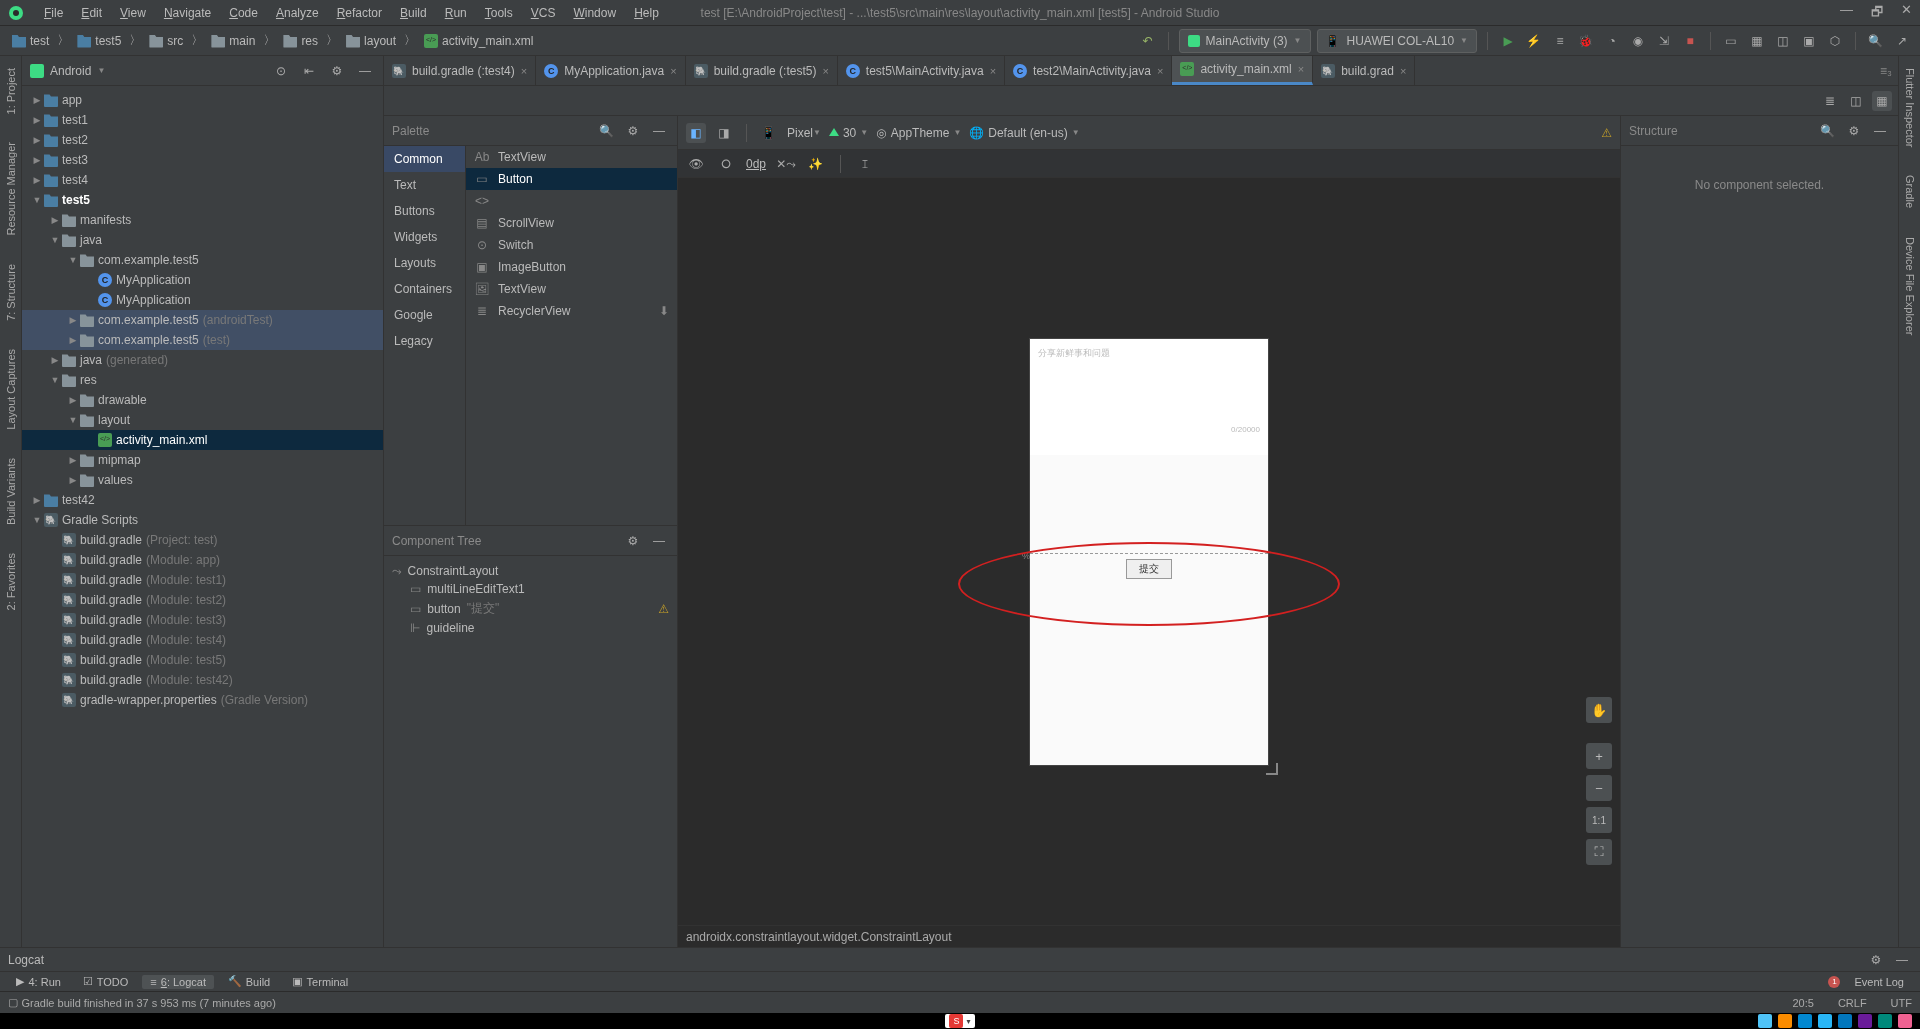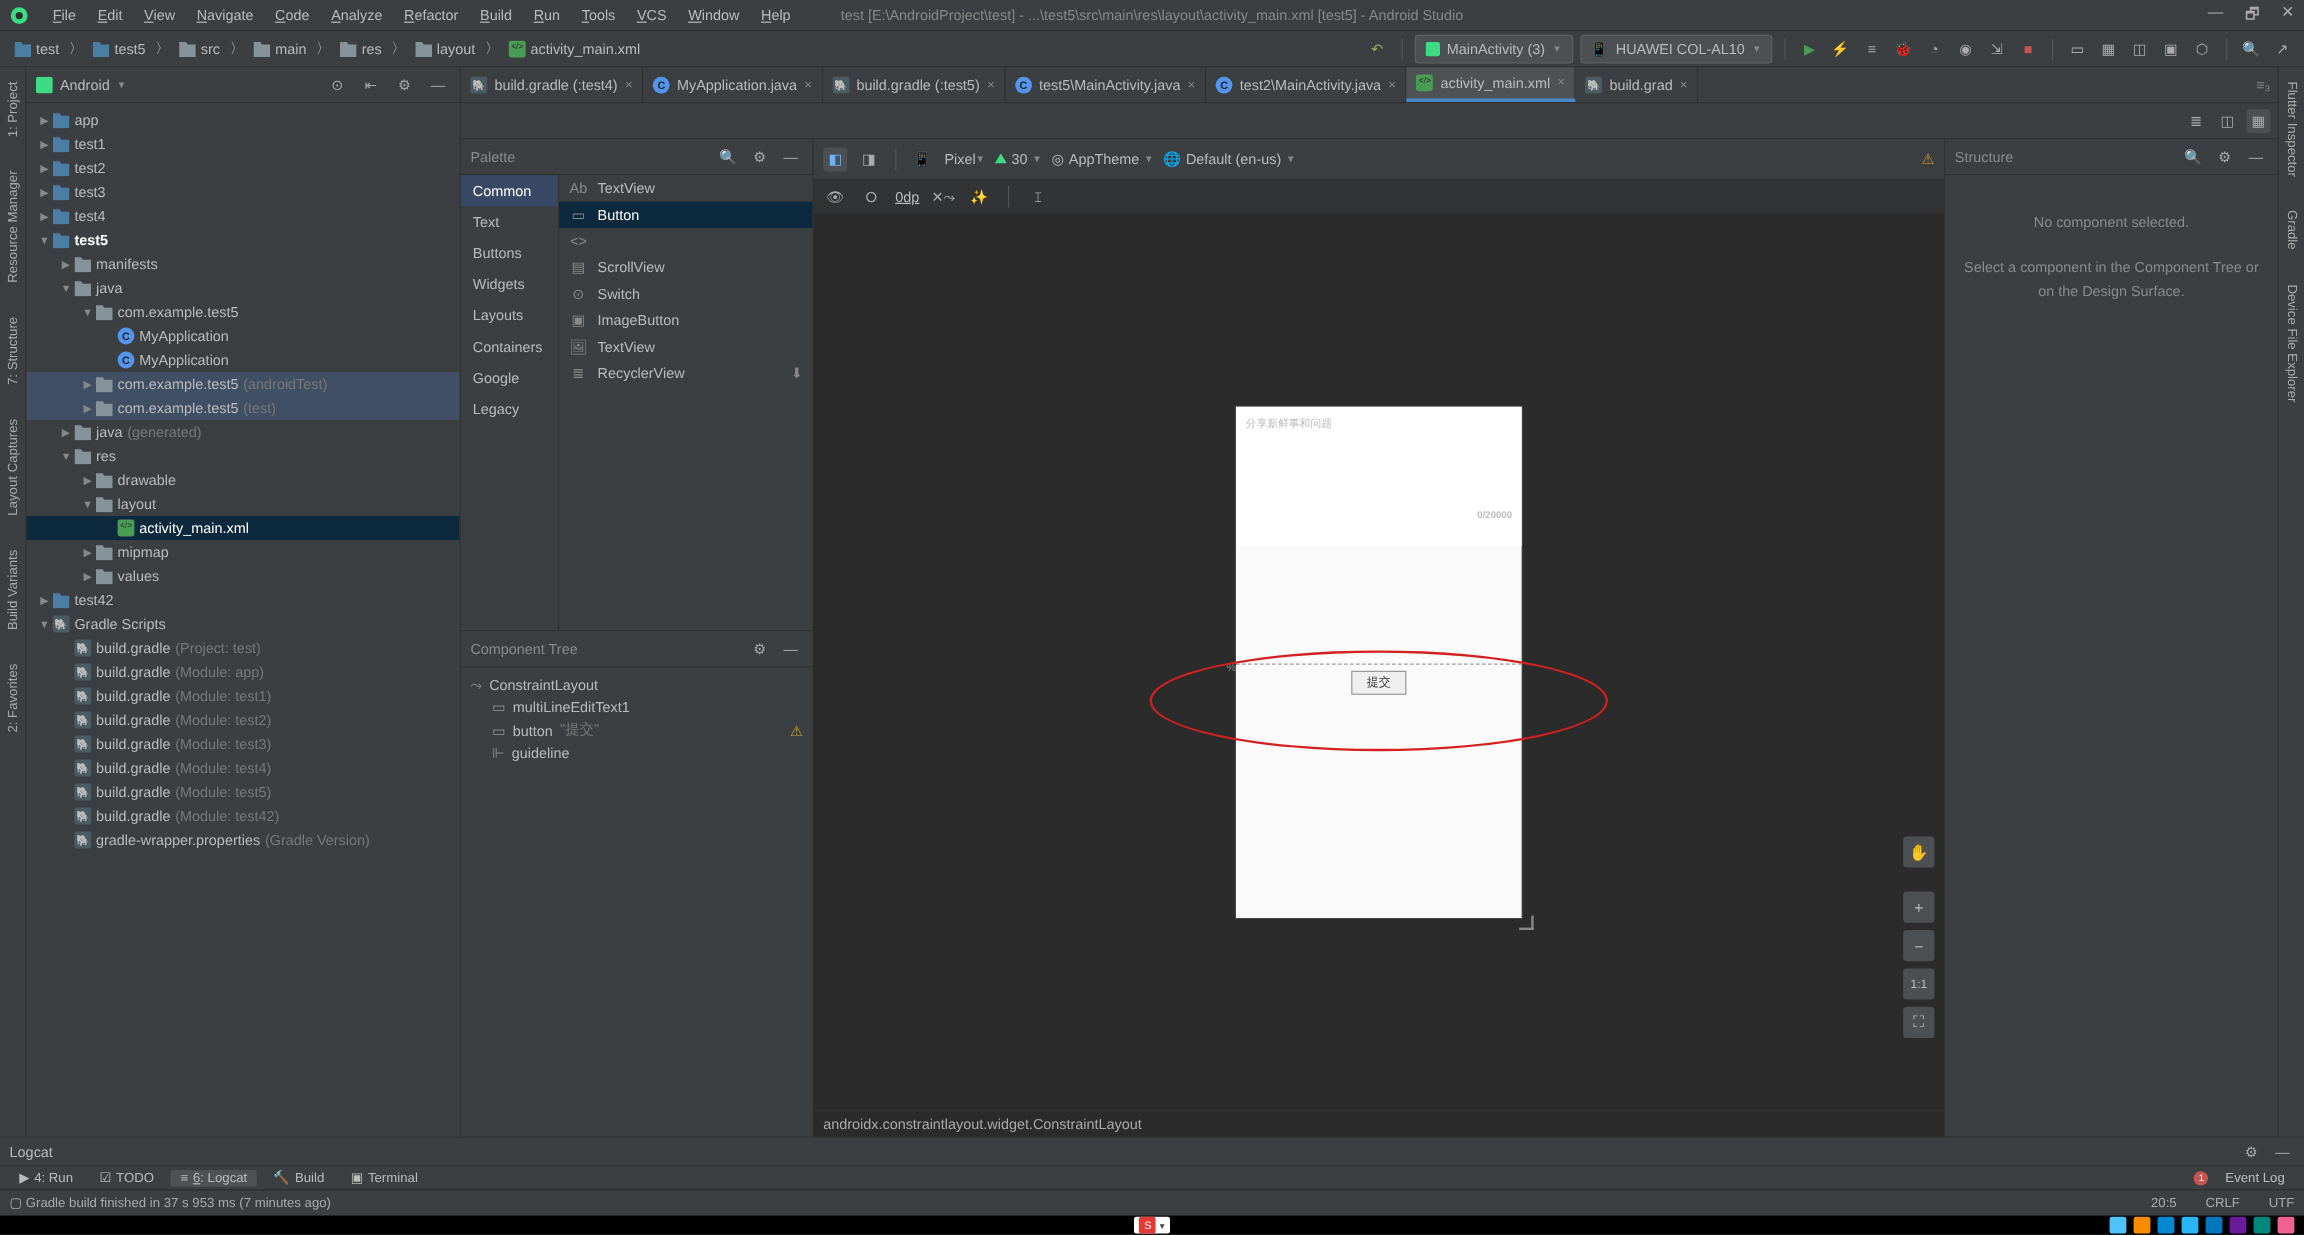--- a/index.html
+++ b/index.html
@@ -60,21 +60,21 @@
 .pal-item.active { background:#0d293e; color:#fff; }
 .ct-body { flex:1; padding:6px 4px; }
 .ct-row { display:flex; align-items:center; gap:6px; padding:2px 4px; }
 .ct-row .warn { margin-left:auto; color:#c9a227; }
 .canvas-col { flex:1; background:#2b2b2b; display:flex; flex-direction:column; position:relative; }
 .canvas-toolbar { height:34px; border-bottom:1px solid #323232; display:flex; align-items:center; padding:0 8px; gap:8px; background:#3c3f41; }
 .canvas-toolbar2 { height:28px; border-bottom:1px solid #323232; display:flex; align-items:center; padding:0 8px; gap:10px; background:#313335; }
 .surf { flex:1; position:relative; overflow:hidden; }
 .phone { position:absolute; left:50%; top:50%; transform:translate(-50%,-50%); width:238px; height:426px; background:#fafafa; box-shadow:0 0 0 1px #444; }
 .phone .placeholder { position:absolute; left:8px; top:8px; color:#bbb; font-size:9px;text-align:right; }
-.phone .counter { position:absolute; right:8px; top:86px; color:#bbb; font-size:8px;font-weight:bold; }
+.phone .counter { position:absolute; right:8px; top:86px; color:#bbb; font-size:8px; }
 .phone .btn { position:absolute; left:50%; top:220px; transform:translateX(-50%); background:#efefef; border:1px solid #999; padding:2px 12px; font-size:10px; color:#333; }
 .phone .guidedash { position:absolute; left:0; right:0; top:214px; border-top:1px dashed #999; }
 .phone .resize { position:absolute; right:-10px; bottom:-10px; width:12px; height:12px; border-right:2px solid #888; border-bottom:2px solid #888; transform:skew(0deg,0deg); }
 .phone .pct { position:absolute; left:-8px; top:212px; font-size:9px; color:#888; }
 .red-oval { position:absolute; border:2px solid #d32020; border-radius:50%; width:382px; height:84px; pointer-events:none; }
 .canvas-zoom { position:absolute; right:8px; bottom:60px; display:flex; flex-direction:column; gap:6px; }
 .zoom-btn { width:26px; height:26px; background:#4c5052; border-radius:3px; display:flex; align-items:center; justify-content:center; color:#bbb; cursor:pointer; font-size:13px; }
 .canvas-foot { height:22px; display:flex; align-items:center; padding:0 8px; color:#aaa; font-size:12px; border-top:1px solid #323232; }
 .attr-col { width:278px; background:#3c3f41; border-left:1px solid #323232; display:flex; flex-direction:column; }
 .attr-body { flex:1; padding:30px 14px; text-align:center; color:#8a8a8a; font-size:12px; line-height:1.6; }
@@ -617,21 +617,20 @@
         <div class="section-head">
           <span>Structure</span>
           <div class="tools">
             <span class="tb-btn">🔍</span>
             <span class="tb-btn">⚙</span>
             <span class="tb-btn">—</span>
           </div>
         </div>
         <div class="attr-body">
           <p>No component selected.</p><br>
-          <p>Select a component in the Component Tree or on the Design Surface.</p>
         </div>
       </div>
     </div>
   </div>
 
   <div class="gutter-right" id="gr">
       <span class="gutter-tab bottom">Flutter Inspector</span>
       <span class="gutter-tab bottom">Gradle</span>
       <span class="gutter-tab bottom">Device File Explorer</span>
     </div>

